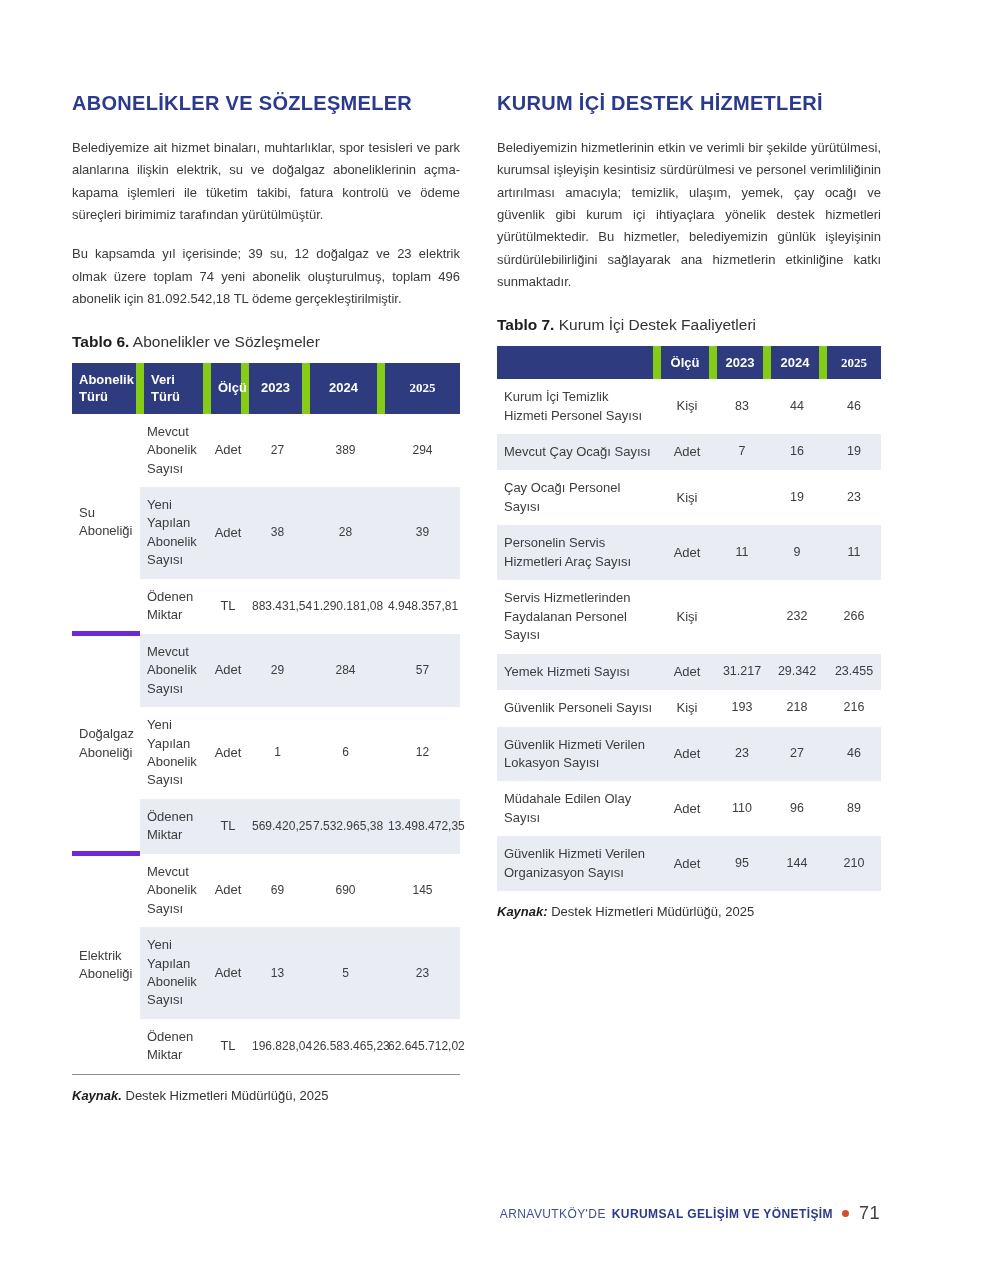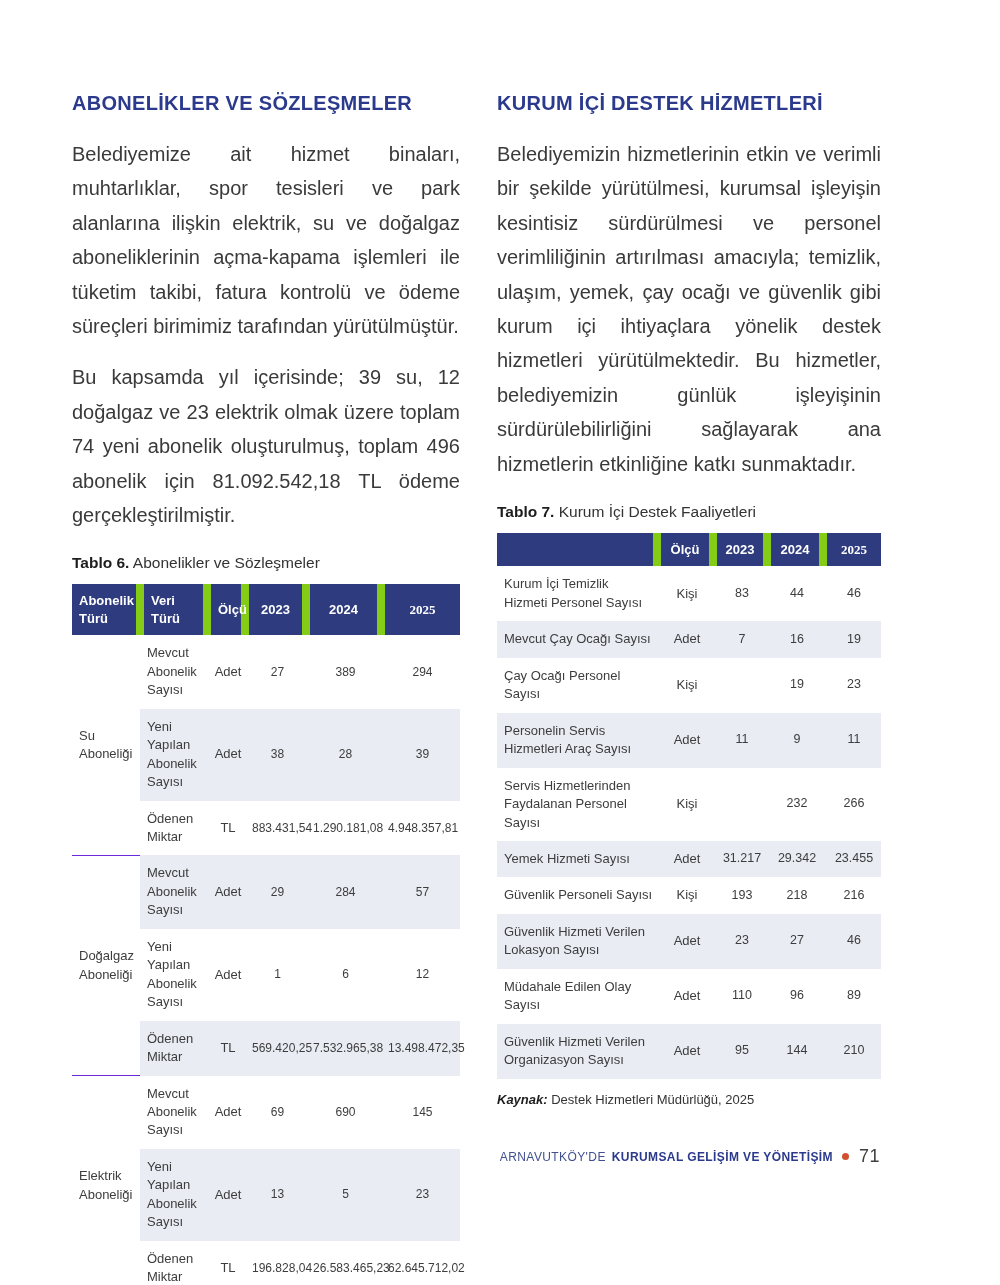--- a/index.html
+++ b/index.html
@@ -30,21 +30,21 @@
   h2.sec-heading {
     font-size: 20px;
     font-weight: bold;
     letter-spacing: 0.3px;
     color: #2b3a8c;
     margin-bottom: 22px;
     white-space: nowrap;
   }
 
   p.body-par {
-    font-size: 20px;
+    font-size: 13px;
     line-height: 1.72;
     text-align: justify;
     color: #3a3a3a;
     margin-bottom: 17px;
   }
 
   .table-label {
     font-size: 15.5px;
     color: #333333;
     margin: 22px 0 12px 0;
@@ -76,36 +76,36 @@
     padding: 9px 3px 9px 7px;
     line-height: 1.42;
   }
   tr.r-shade td { background: #eaecf4; }
   td.gcell {
     background: #ffffff !important;
     text-align: left;
     font-size: 13px;
     padding-left: 2px;
   }
-  td.gcell.gsep { border-bottom: 1px solid #6d28d9; }
+  td.gcell.gsep { border-bottom: 5px solid #6d28d9; }
   td.olcu { text-align: center; padding-left: 2px; padding-right: 2px; }
   td.num  { text-align: center; white-space: nowrap; padding-left: 1px; padding-right: 1px; font-size: 12.5px; }
   table.t6 { border-bottom: 1px solid #8f8f8f; }
   table.t6 td.num { font-size: 12px; }
 
   .source {
     font-size: 13px;
     color: #333333;
     margin-top: 13px;
   }
   .source .b { font-weight: bold; font-style: italic; color: #1d1d1d; }
 
   .footer {
     position: absolute;
-    top: 1146px;
+    top: 1203px;
     right: 120px;
     font-size: 12px;
     letter-spacing: 0.4px;
     white-space: nowrap;
     display: flex;
     align-items: center;
   }
   .footer .f-pre  { color: #41508f; font-weight: 500; margin-right: 6px; }
   .footer .f-bold { color: #2b3a8c; font-weight: bold; }
   .footer .dot {

